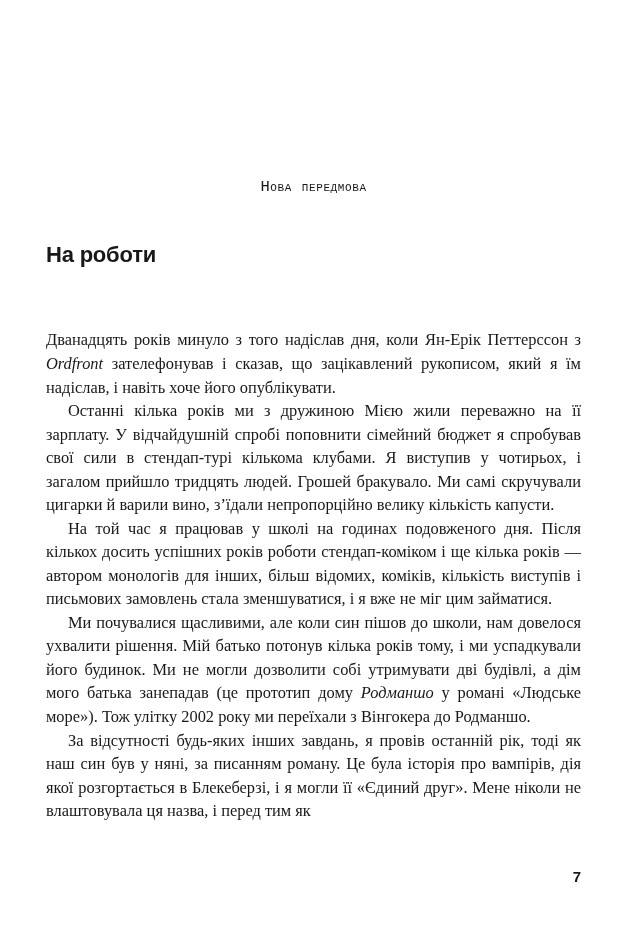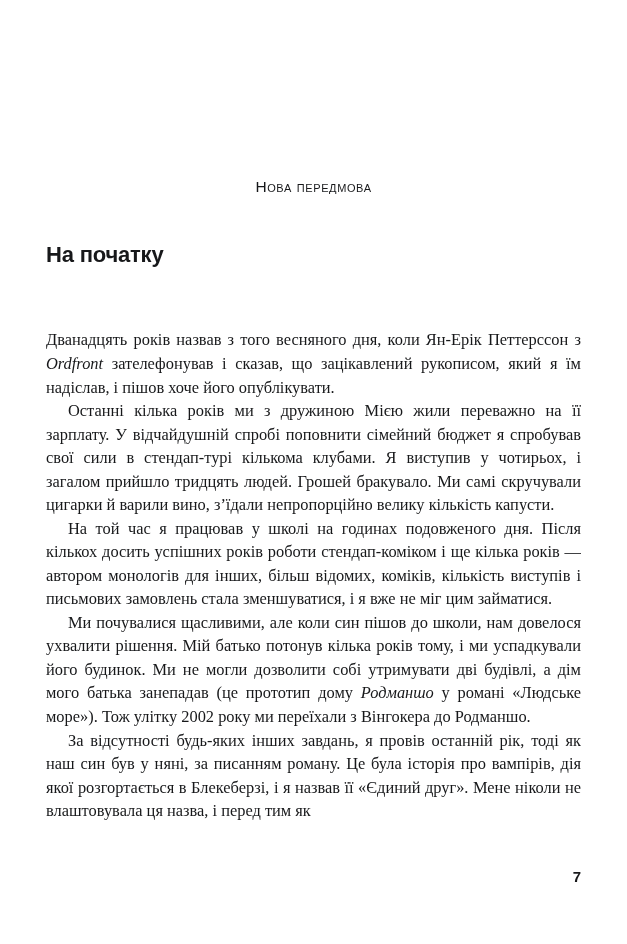--- a/index.html
+++ b/index.html
@@ -25,21 +25,21 @@
   }
   .content {
     position: absolute;
     left: 46px;
     top: 0;
     width: 535px;
   }
   .front-matter {
     margin-top: 176px;
     text-align: center;
-    font-family: Liberation Sans, sans-serif;
+    font-family: Liberation Mono, monospace;
   }
   .front-matter .fm-line1 {
     font-variant: small-caps;
     font-size: 15.5px;
     letter-spacing: 0.6px;
     color: #17181a;
     line-height: 1.45;
   }
   .front-matter .fm-line2 {
     font-size: 16.5px;
@@ -87,26 +87,26 @@
 </head>
 <body>
 
 <div class="page">
   <div class="content">
 
     <div class="front-matter">
       <div class="fm-line1">Нова передмова</div>
     </div>
 
-    <h1 class="chapter-title">На початку</h1>
+    <h1 class="chapter-title">На роботи</h1>
 
     <div class="body-text">
-      <p><span>Дванадцять років назвав з того весняного дня, коли Ян-Ерік Пет­терссон з </span><i>Ordfront</i><span> зателефонував і сказав, що зацікавлений руко­писом, який я їм надіслав, і пішов хоче його опублікувати.</span></p>
+      <p><span>Дванадцять років минуло з того надіслав дня, коли Ян-Ерік Пет­терссон з </span><i>Ordfront</i><span> зателефонував і сказав, що зацікавлений руко­писом, який я їм надіслав, і навіть хоче його опублікувати.</span></p>
       <p><span>Останні кілька років ми з дружиною Мією жили переважно на її зарплату. У відчайдушній спробі поповнити сімейний бюджет я спробував свої сили в стендап-турі кількома клубами. Я виступив у чотирьох, і загалом прийшло тридцять людей. Грошей бракувало. Ми самі скручували цигарки й варили вино, з’їдали непропорційно велику кількість капусти.</span></p>
       <p><span>На той час я працював у школі на годинах подовженого дня. Після кількох досить успішних років роботи стендап-коміком і ще кілька років — автором монологів для інших, більш відомих, комі­ків, кількість виступів і письмових замовлень стала зменшуватися, і я вже не міг цим займатися.</span></p>
       <p><span>Ми почувалися щасливими, але коли син пішов до школи, нам довелося ухвалити рішення. Мій батько потонув кілька років тому, і ми успадкували його будинок. Ми не могли дозволити собі утри­мувати дві будівлі, а дім мого батька занепадав (це прототип дому </span><i>Родманшо</i><span> у романі «Людське море»). Тож улітку 2002 року ми пере­їхали з Вінгокера до Родманшо.</span></p>
-      <p><span>За відсутності будь-яких інших завдань, я провів останній рік, тоді як наш син був у няні, за писанням роману. Це була історія про вампірів, дія якої розгортається в Блекеберзі, і я назвав її «Єди­ний друг». Мене ніколи не влаштовувала ця назва, і перед тим як</span></p>
+      <p><span>За відсутності будь-яких інших завдань, я провів останній рік, тоді як наш син був у няні, за писанням роману. Це була історія про вампірів, дія якої розгортається в Блекеберзі, і я могли її «Єди­ний друг». Мене ніколи не влаштовувала ця назва, і перед тим як</span></p>
     </div>
 
     <div class="folio">7</div>
 
   </div>
 </div>
 
 </body></html>

